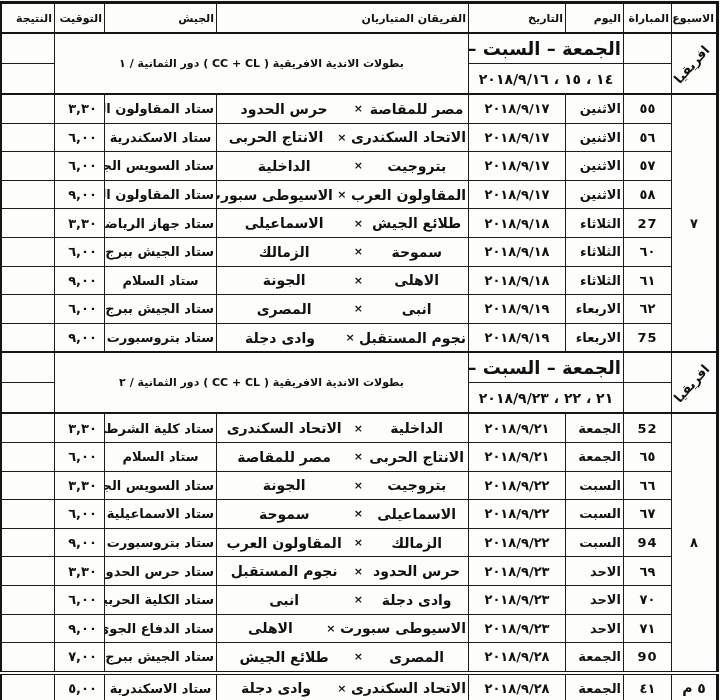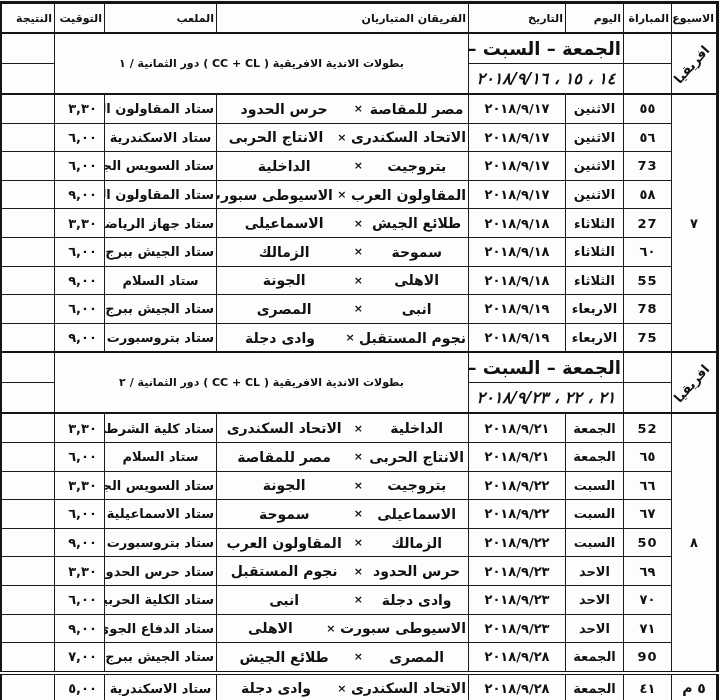--- a/index.html
+++ b/index.html
@@ -7,29 +7,29 @@
   .sheet{width:718px;height:699px;background:#fdfdfb;}
   table{border-collapse:collapse;table-layout:fixed;width:717px;direction:rtl;background:#fdfdfb;
         border:3px solid #151515;margin:1px 1px 0 0;}
   td,th{border:1px solid #1c1c1c;padding:0 2px;text-align:center;vertical-align:middle;
         font-weight:700;overflow:hidden;white-space:nowrap;}
   thead th{height:28px;font-size:11px;text-align:right;}
   
   tr.sec-a td{border-top:2.5px solid #151515;height:29px;}
   tr.sec-b td{border-bottom:2.5px solid #151515;height:29px;}
   td.sec-days{font-size:18px;}
-  td.sec-dates{font-size:16px;font-style:italic;}
+  td.sec-dates{font-size:14px;}
   td.sec-title{font-size:11px;border-top:2.5px solid #151515;border-bottom:2.5px solid #151515;}
   td.week-diag{border-top:2.5px solid #151515;border-bottom:2.5px solid #151515;}
   .diag{display:inline-block;transform:rotate(-48deg);font-size:13px;letter-spacing:0;}
   
   tr.data-row td{height:27.6px;font-size:13px;}
   td.week-num{font-size:20px;}
   td.match-no{font-size:13.5px;letter-spacing:1px;}
-  td.day{font-size:13px;}
+  td.day{font-size:13px;text-align:right;}
   td.date{font-size:12.5px;text-align:center;}
   td.stadium{font-size:10.8px;}
   td.time{font-size:13px;padding-left:8px;}
   .teams{display:flex;align-items:center;width:100%;}
   .teams .team{font-size:14px;white-space:nowrap;}
   .teams .home{flex:1 1 0;}
   .teams .vs{flex:0 0 18px;font-size:11px;}
   .teams .away{flex:1.32 1 0;}
   tr.postponed td{border-top:4px double #151515;}
 </style>
@@ -48,21 +48,21 @@
         <col style="width:50px">
         <col style="width:54px">
     </colgroup>
     <thead>
       <tr>
         <th>الاسبوع</th>
         <th>المباراة</th>
         <th>اليوم</th>
         <th>التاريخ</th>
         <th>الفريقان المتباريان</th>
-        <th>الملعب</th>
+        <th>الجيش</th>
         <th>التوقيت</th>
         <th>النتيجة</th>
       </tr>
     </thead>
     <tbody>
         <tr class="sec-a">
           <td class="week-diag" rowspan="2"><span class="diag">افريقيا</span></td>
           <td></td>
           <td class="sec-days" colspan="2">الجمعة – السبت – الاحد</td>
           <td class="sec-title" rowspan="2" colspan="3">بطولات الاندية الافريقية  ( CC + CL ) دور الثمانية / ١</td>
@@ -98,21 +98,21 @@
               <span class="team home">الاتحاد السكندرى</span>
               <span class="vs">×</span>
               <span class="team away">الانتاج الحربى</span>
             </div>
           </td>
           <td class="stadium">ستاد الاسكندرية</td>
           <td class="time">٦,٠٠</td>
           <td class="result"></td>
         </tr>
         <tr class="data-row">
-          <td class="match-no">73</td>
+          <td class="match-no">٥٧</td>
           <td class="day">الاثنين</td>
           <td class="date">٢٠١٨/٩/١٧</td>
           <td class="teams-cell">
             <div class="teams">
               <span class="team home">بتروجيت</span>
               <span class="vs">×</span>
               <span class="team away">الداخلية</span>
             </div>
           </td>
           <td class="stadium">ستاد السويس الجديد</td>
@@ -158,36 +158,36 @@
               <span class="team home">سموحة</span>
               <span class="vs">×</span>
               <span class="team away">الزمالك</span>
             </div>
           </td>
           <td class="stadium">ستاد الجيش ببرج العرب</td>
           <td class="time">٦,٠٠</td>
           <td class="result"></td>
         </tr>
         <tr class="data-row">
-          <td class="match-no">55</td>
+          <td class="match-no">٦١</td>
           <td class="day">الثلاثاء</td>
           <td class="date">٢٠١٨/٩/١٨</td>
           <td class="teams-cell">
             <div class="teams">
               <span class="team home">الاهلى</span>
               <span class="vs">×</span>
               <span class="team away">الجونة</span>
             </div>
           </td>
           <td class="stadium">ستاد السلام</td>
           <td class="time">٩,٠٠</td>
           <td class="result"></td>
         </tr>
         <tr class="data-row">
-          <td class="match-no">78</td>
+          <td class="match-no">٦٢</td>
           <td class="day">الاربعاء</td>
           <td class="date">٢٠١٨/٩/١٩</td>
           <td class="teams-cell">
             <div class="teams">
               <span class="team home">انبى</span>
               <span class="vs">×</span>
               <span class="team away">المصرى</span>
             </div>
           </td>
           <td class="stadium">ستاد الجيش ببرج العرب</td>
@@ -276,21 +276,21 @@
               <span class="team home">الاسماعيلى</span>
               <span class="vs">×</span>
               <span class="team away">سموحة</span>
             </div>
           </td>
           <td class="stadium">ستاد الاسماعيلية</td>
           <td class="time">٦,٠٠</td>
           <td class="result"></td>
         </tr>
         <tr class="data-row">
-          <td class="match-no">50</td>
+          <td class="match-no">94</td>
           <td class="day">السبت</td>
           <td class="date">٢٠١٨/٩/٢٢</td>
           <td class="teams-cell">
             <div class="teams">
               <span class="team home">الزمالك</span>
               <span class="vs">×</span>
               <span class="team away">المقاولون العرب</span>
             </div>
           </td>
           <td class="stadium">ستاد بتروسبورت</td>

